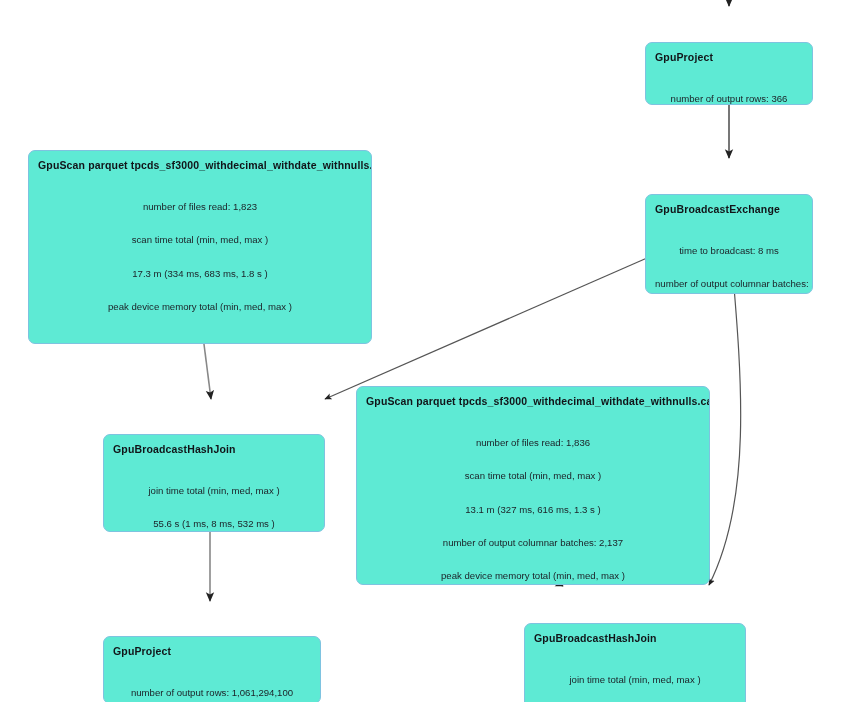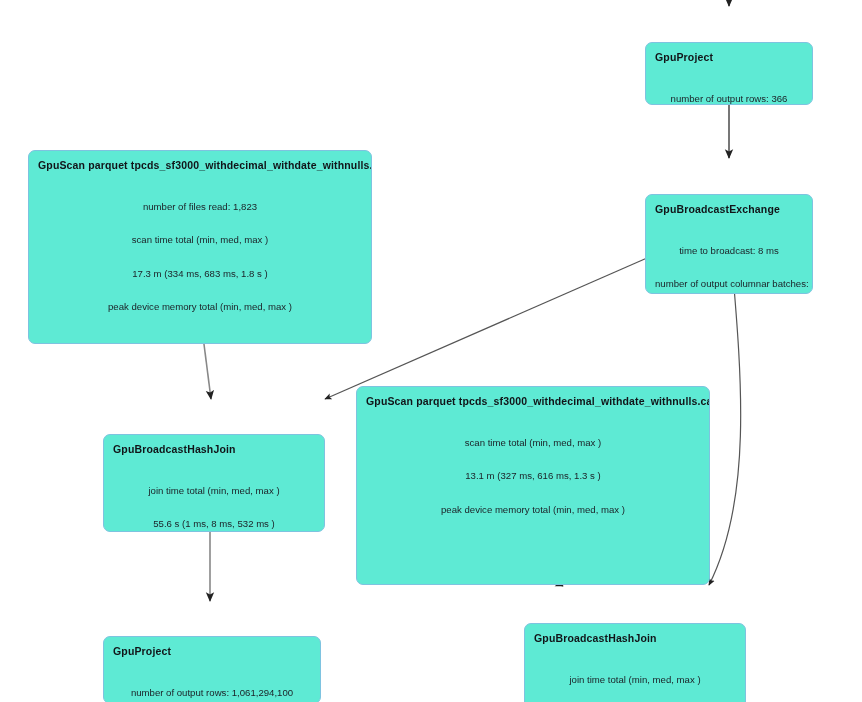--- a/index.html
+++ b/index.html
@@ -130,22 +130,24 @@
       
       
       
       
     </div>
   </div>
 
   <div class="plan-node" id="node-gpu-scan-catalog-sales" style="left:356px; top:354px; width:354px; height:199px;">
     <div class="node-title">GpuScan parquet tpcds_sf3000_withdecimal_withdate_withnulls.catalog_sales</div>
     <div class="node-metrics">
+      <div class="metric-line">number of files read: 1,836</div>
       <div class="metric-line">scan time total (min, med, max )</div>
       <div class="metric-line">13.1 m (327 ms, 616 ms, 1.3 s )</div>
+      <div class="metric-line">number of output columnar batches: 2,137</div>
       <div class="metric-line">peak device memory total (min, med, max )</div>
       
       
       
       
       
       
       
       
       

